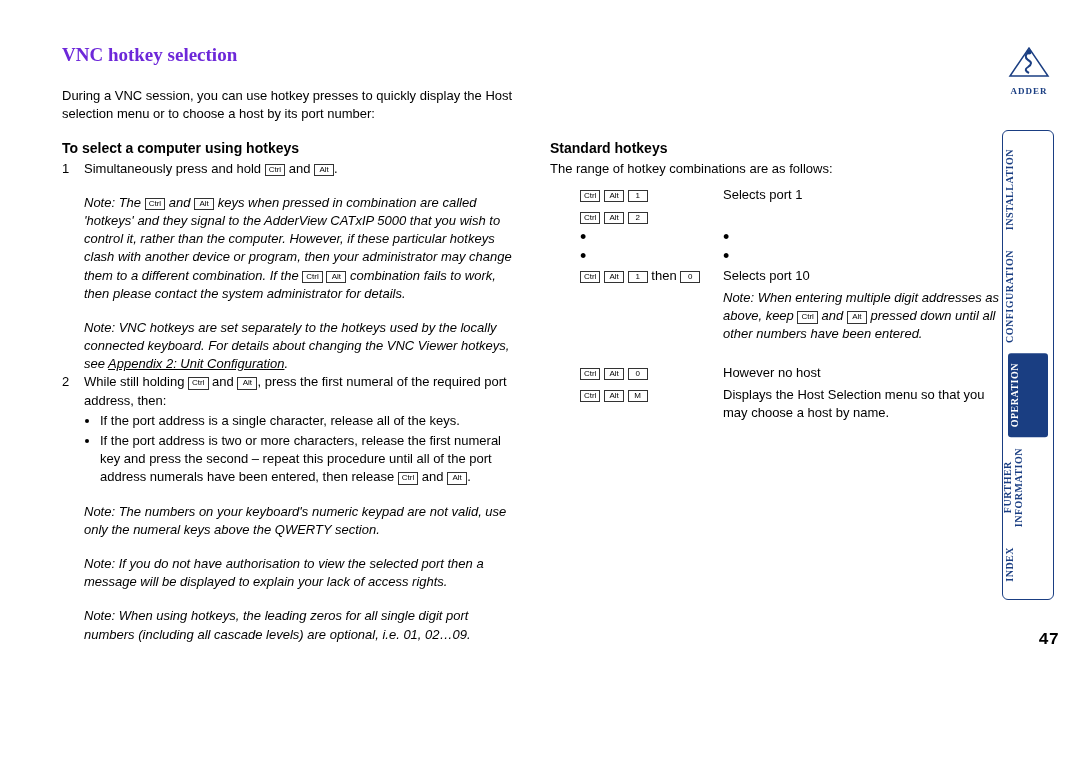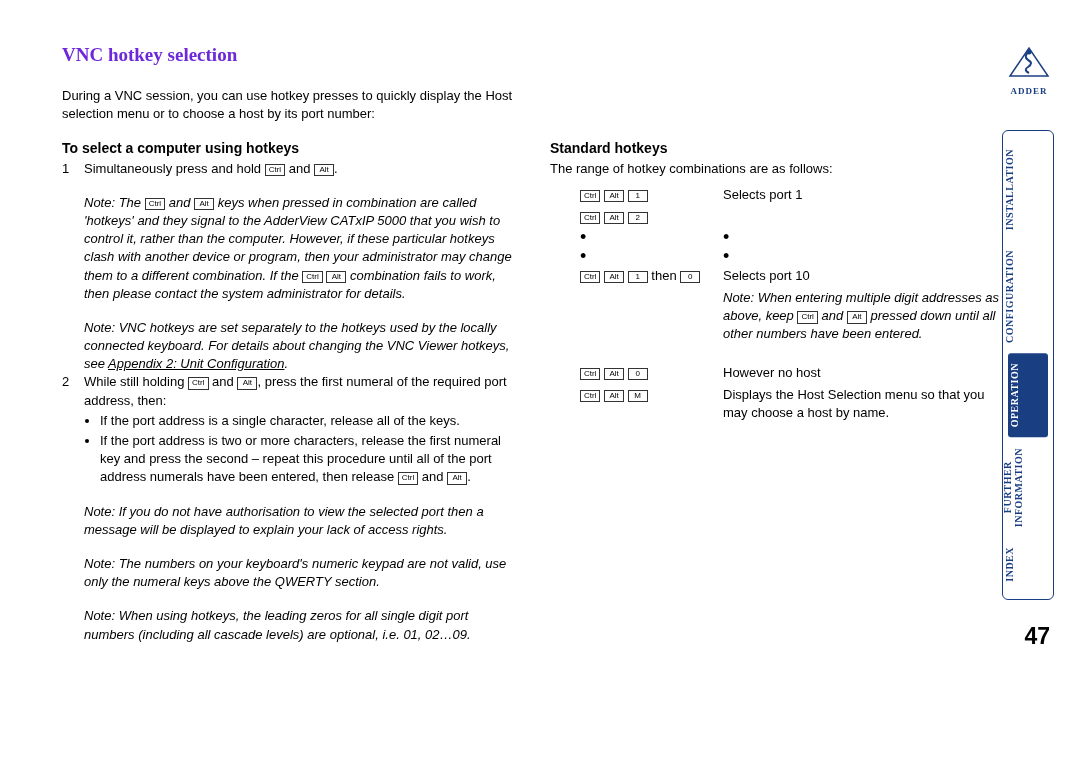--- a/index.html
+++ b/index.html
@@ -149,25 +149,25 @@
   }
   .nav-item.active {
     background: #1a3e82;
     color: #fff;
     border-radius: 3px;
     width: 40px;
     margin: 0 auto;
   }
   .pagenum {
     position: absolute;
-    right: 30px;
+    right: 21px;
     bottom: 22px;
-    font-family: Liberation Sans, sans-serif;
-    font-weight: bold;
-    font-size: 23px;
+    font-family: Liberation Mono, monospace;
+    font-weight: bold;
+    font-size: 17px;
   }
   .nav-stack {
     line-height: 1.05;
   }
 </style>
 </head>
 <body>
 
 <div class="page">
 
@@ -199,22 +199,22 @@
         <div class="stepbody">
           <span>While still holding </span><span class="key">Ctrl</span><span> and </span><span class="key">Alt</span><span>, press the first numeral of the required port address, then:</span>
 
           <ul class="bullets">
             <li>If the port address is a single character, release all of the keys.</li>
             <li>
               <span>If the port address is two or more characters, release the first numeral key and press the second – repeat this procedure until all of the port address numerals have been entered, then release </span><span class="key">Ctrl</span><span> and </span><span class="key">Alt</span><span>.</span>
             </li>
           </ul>
 
+          <div class="note">Note: The numbers on your keyboard's numeric keypad are not valid, use only the numeral keys above the QWERTY section.</div>
           <div class="note">Note: If you do not have authorisation to view the selected port then a message will be displayed to explain your lack of access rights.</div>
-          <div class="note">Note: The numbers on your keyboard's numeric keypad are not valid, use only the numeral keys above the QWERTY section.</div>
           <div class="note">Note: When using hotkeys, the leading zeros for all single digit port numbers (including all cascade levels) are optional, i.e. 01, 02…09.</div>
         </div>
       </div>
     </div>
 
     <div class="col">
       <div class="subhead">Standard hotkeys</div>
       <div>The range of hotkey combinations are as follows:</div>
 
       <div class="hk-table">

